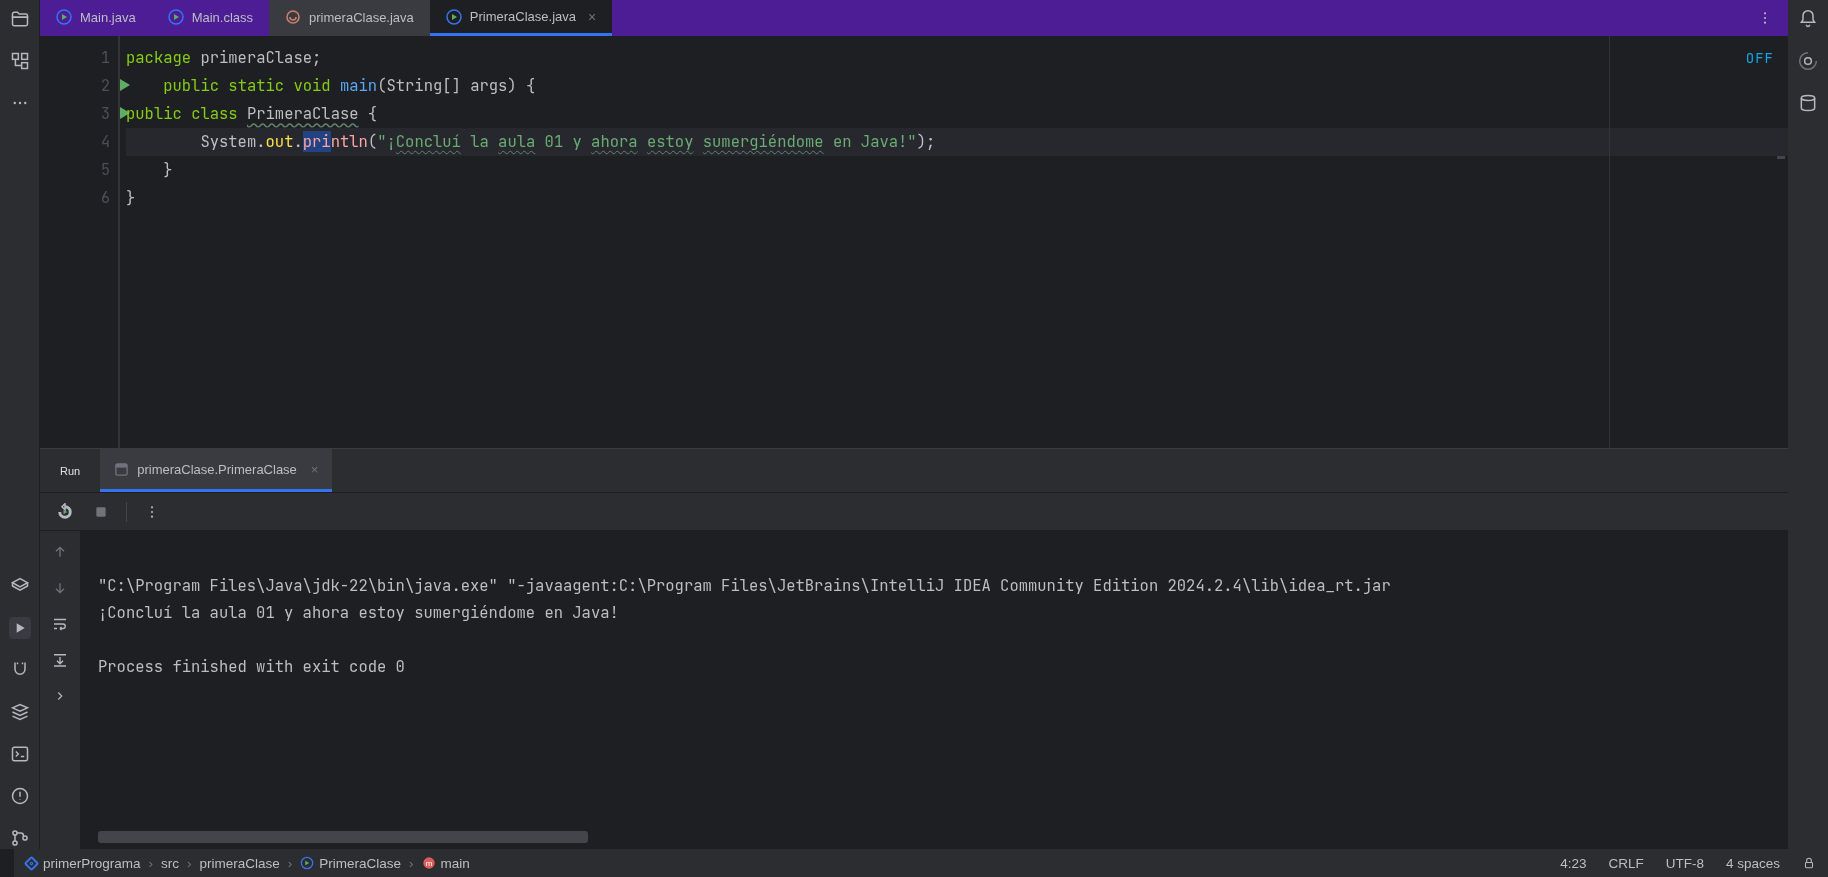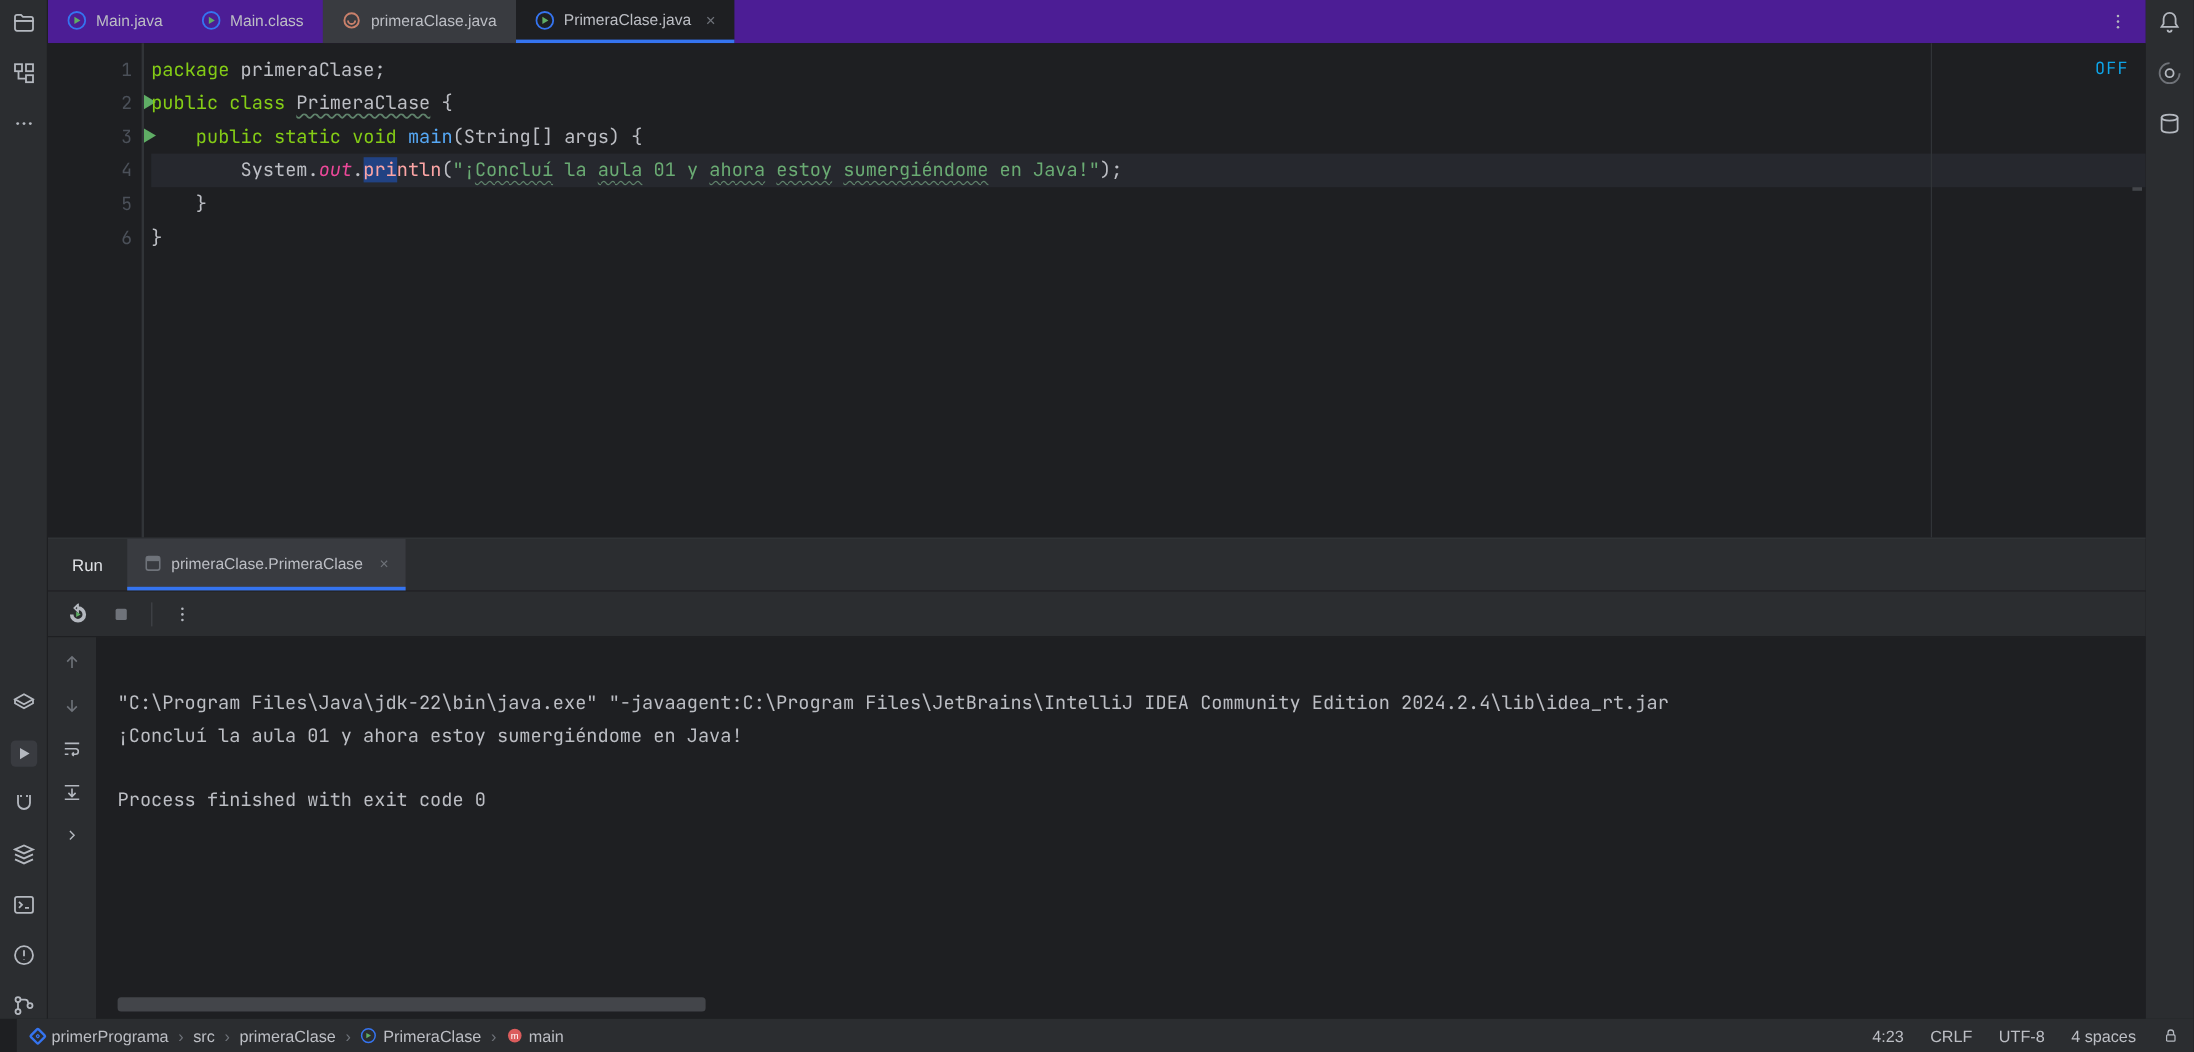--- a/index.html
+++ b/index.html
@@ -37,38 +37,38 @@
   .gutter .ln { height:28px; position:relative; }
   .gutter .run-tri { position:absolute; right:-20px; top:7px; width:0;height:0;
     border-left:10px solid #5fad65; border-top:6px solid transparent; border-bottom:6px solid transparent; }
   .gutter-border { width:2px; background:#313438; margin-right:0; }
   .code { flex:1; padding:8px 0 0 6px; font-size:15.5px; line-height:28px; position:relative; }
   .code .row { height:28px; white-space:pre; }
   .code .row.cur { background:#26282e; }
   .kw { color:#84cc16; }
   .ident { color:#bcbec4; }
   .type { color:#bcbec4; }
-  .field { color:#ec4899; font-style:italic; }
+  .field { color:#fde047; }
   .method { color:#fca5a5; }
   .str { color:#6aab73; }
   .pkg { color:#bcbec4; }
   .squiggle { text-decoration:underline wavy #5f826b; text-decoration-thickness:1px; text-underline-offset:3px; }
   .classname { text-decoration:underline wavy #5f826b; text-underline-offset:3px; }
   .main-yellow { color:#56a8f5; }
   .sel { background:#214283; }
   .off-badge { position:absolute; right:14px; top:8px; color:#0ea5e9; font-size:14px; letter-spacing:1px; }
   .right-divider { position:absolute; top:0; bottom:0; right:178px; width:1px;
     border-left:1px solid #313438; }
   .scroll-mark { position:absolute; right:3px; top:120px; width:8px; height:3px; background:#43454a; }
   
   .run-panel { position:absolute; left:40px; right:40px; top:448px; bottom:28px;
     background:#1e1f22; border-top:1px solid #393b40; display:flex; flex-direction:column; }
   .run-tabs { height:44px; display:flex; align-items:center; background:#2b2d30;
     border-bottom:1px solid #1e1f22; }
-  .run-title { padding:0 20px; color:#dfe1e5; font-weight:500; font-size:14px; }
+  .run-title { padding:0 20px; color:#dfe1e5; font-weight:500; font-size:11px; }
   .run-tab { display:flex; align-items:center; gap:8px; padding:0 14px; height:100%;
     background:#393b40; border-bottom:3px solid #3574f0; cursor:pointer; }
   .run-tab .close { color:#6f737a; margin-left:6px; }
   .run-toolbar { height:38px; display:flex; align-items:center; gap:14px;
     padding:0 14px; background:#2b2d30; border-bottom:1px solid #1e1f22; }
   .run-toolbar .sep { width:1px; height:20px; background:#43454a; }
   .run-body { flex:1; display:flex; }
   .run-gutter { width:40px; background:#2b2d30; display:flex; flex-direction:column;
     align-items:center; padding-top:10px; gap:14px; }
   .console { flex:1; padding:14px 0 0 18px; font-size:15.5px; line-height:27px;
@@ -228,22 +228,22 @@
     <div class="ln"><span>4</span></div>
     <div class="ln"><span>5</span></div>
     <div class="ln"><span>6</span></div>
   </div>
   <div class="gutter-border"></div>
   <div class="code">
     <div class="off-badge">OFF</div>
     <div class="right-divider"></div>
     <div class="scroll-mark"></div>
     <div class="row"><span class="kw">package</span> <span class="pkg">primeraClase</span>;</div>
+    <div class="row">    <span class="kw">public</span> <span class="kw">static</span> <span class="kw">void</span> <span class="main-yellow">main</span><span class="ident">(String[] args)</span> {</div>
     <div class="row"><span class="kw">public</span> <span class="kw">class</span> <span class="type classname">PrimeraClase</span> {</div>
-    <div class="row">    <span class="kw">public</span> <span class="kw">static</span> <span class="kw">void</span> <span class="main-yellow">main</span><span class="ident">(String[] args)</span> {</div>
     <div class="row cur">        <span class="ident">System</span>.<span class="field">out</span>.<span class="sel"><span class="method">pri</span></span><span class="method">ntln</span>(<span class="str">"¡</span><span class="str squiggle">Concluí</span><span class="str"> la </span><span class="str squiggle">aula</span><span class="str"> 01 y </span><span class="str squiggle">ahora</span><span class="str"> </span><span class="str squiggle">estoy</span><span class="str"> </span><span class="str squiggle">sumergiéndome</span><span class="str"> en Java!"</span><span class="ident">);</span></div>
     <div class="row">    }</div>
     <div class="row">}</div>
   </div>
 </div>
 
 <div class="run-panel">
   <div class="run-tabs">
     <div class="run-title">Run</div>
     <div class="run-tab">

